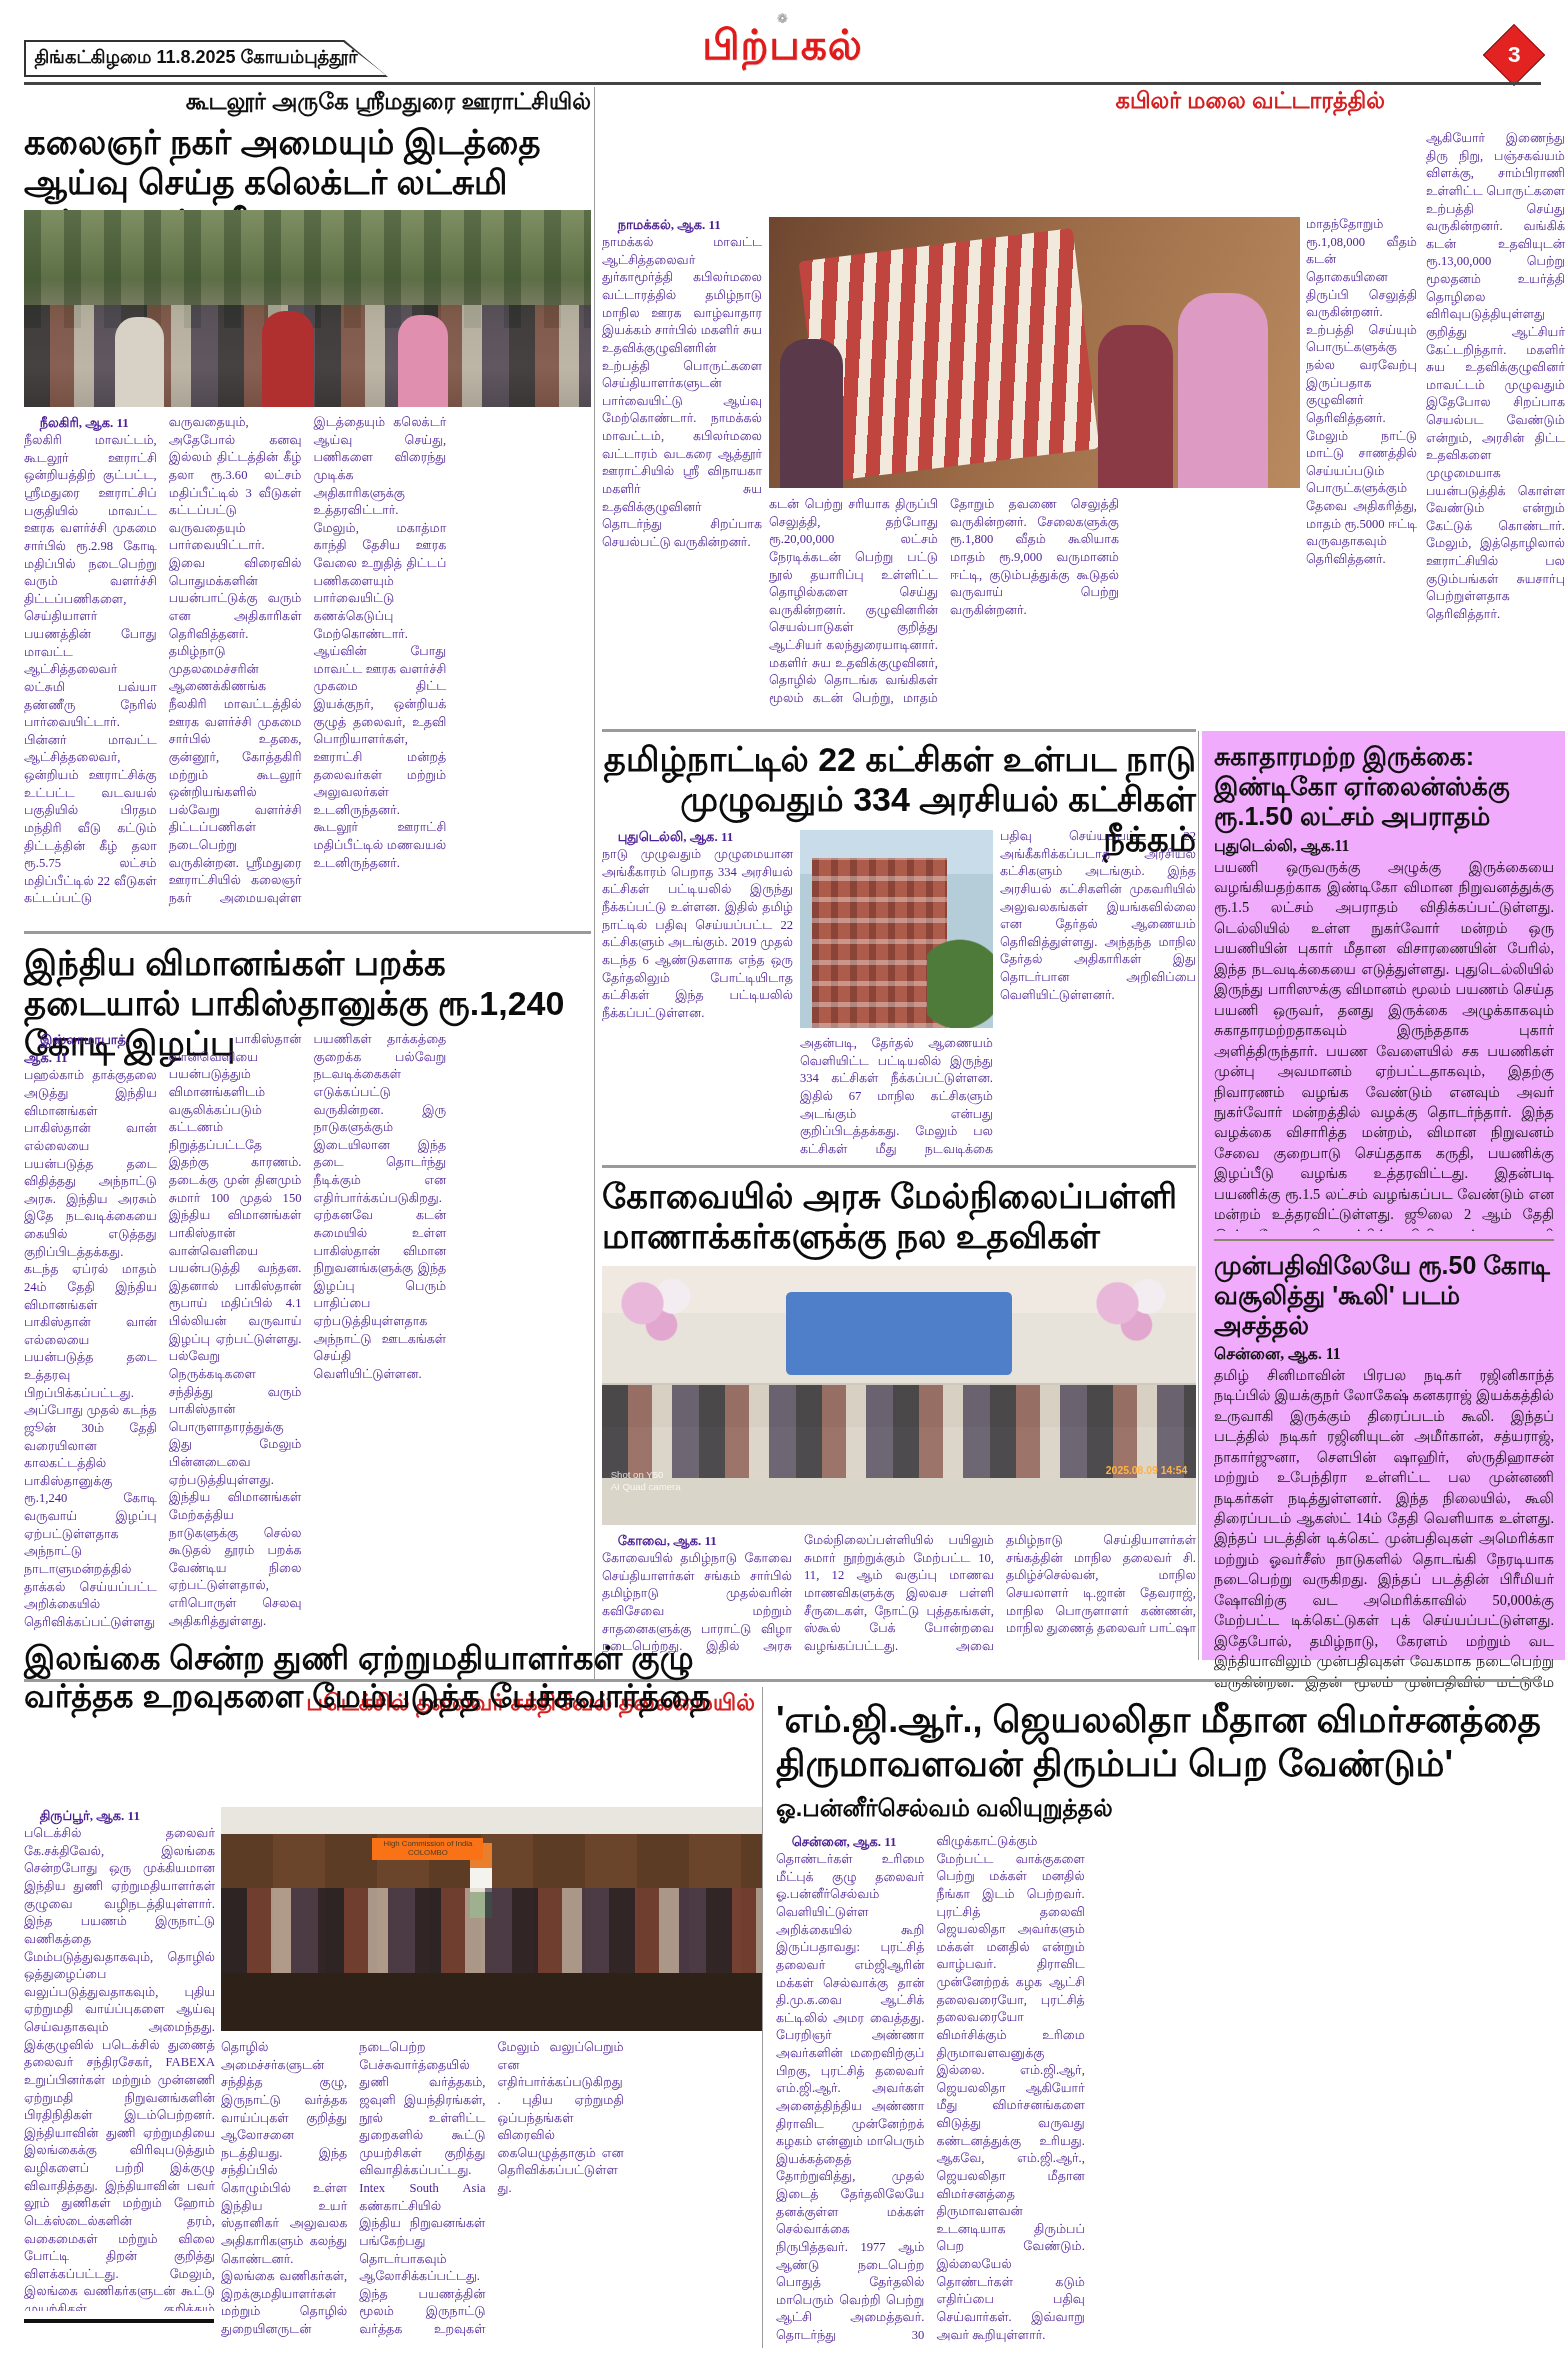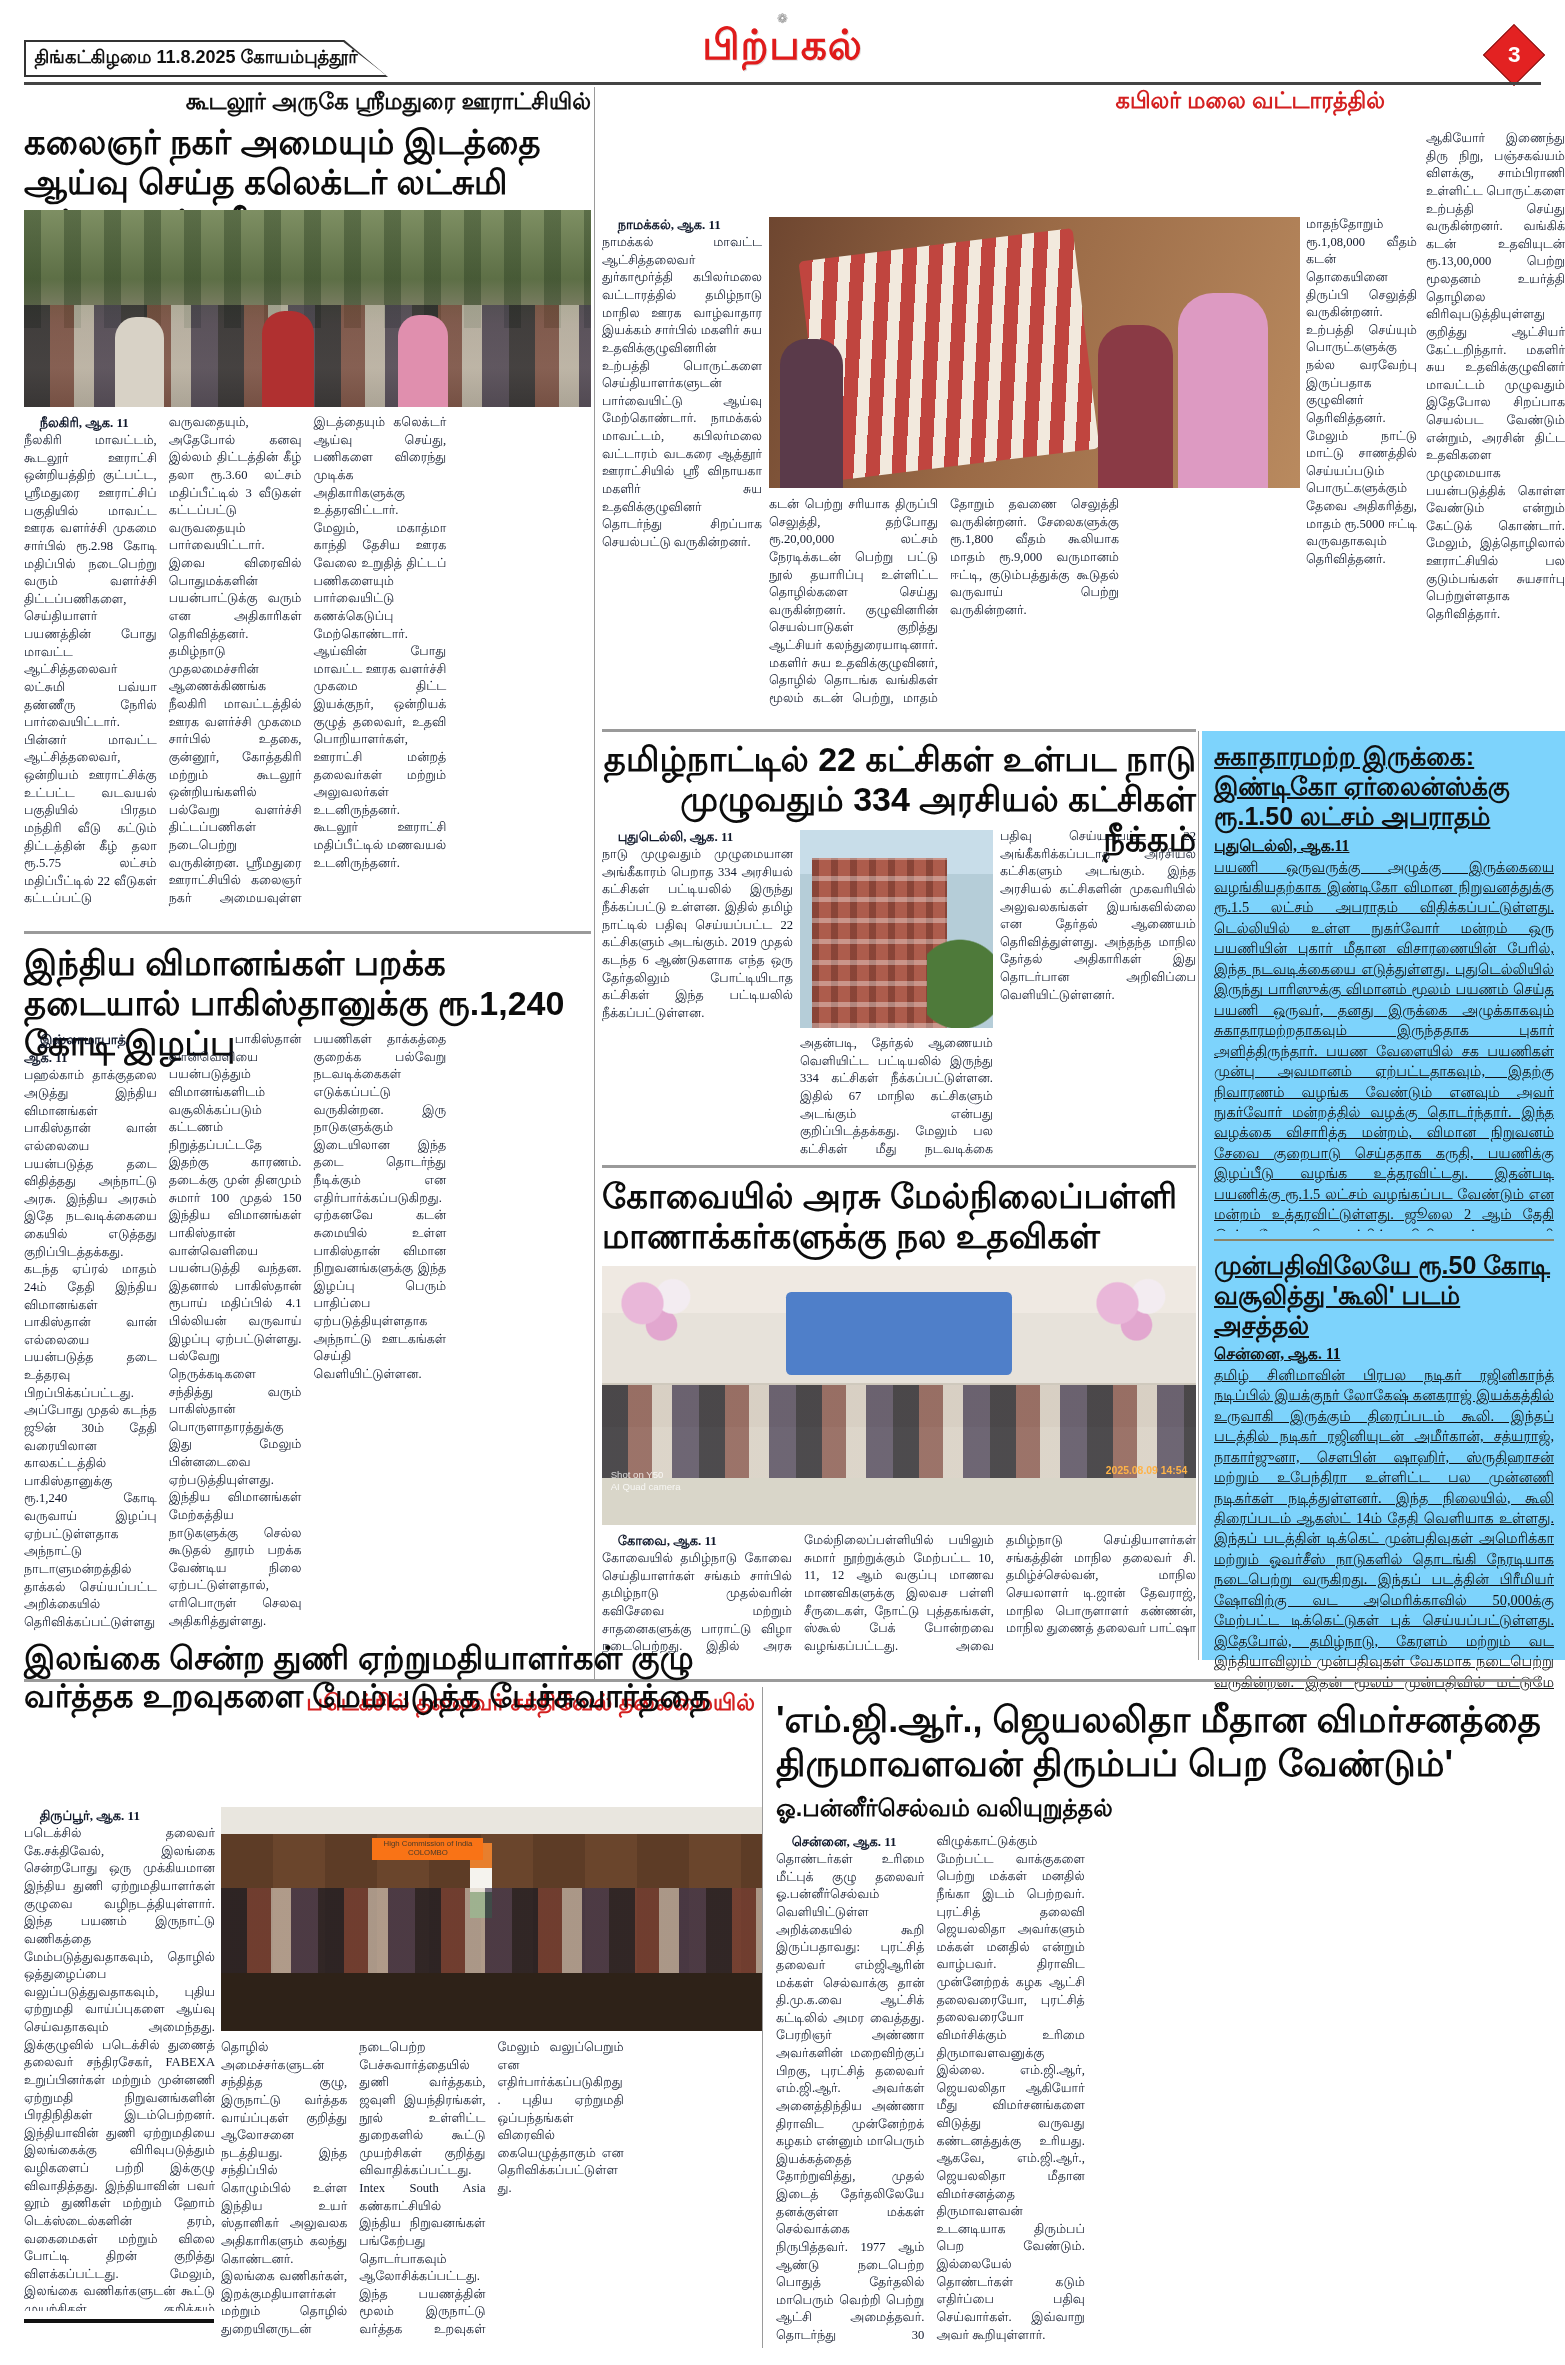--- a/index.html
+++ b/index.html
@@ -20,28 +20,28 @@
   .pagenum span{transform:rotate(-45deg);color:#fff;font-size:22.6px;font-weight:800;}
   .hrule{position:absolute;background:#444;height:2.6px;}
   .grule{position:absolute;background:#9a9a9a;height:2.6px;}
   .vrule{position:absolute;background:#9a9a9a;width:0.9px;}
   
   .kicker{position:absolute;font-size:22.6px;font-weight:700;line-height:1.1;text-align:right;}
   .kicker.red{color:#d42020;}
   .headline{position:absolute;font-weight:800;line-height:1.18;color:#0c0c0c;letter-spacing:0;}
   .subhead{position:absolute;font-weight:700;color:#0c0c0c;}
   .body{position:absolute;font-family:"Liberation Serif",serif;font-size:12.6px;line-height:1.40;
-        text-align:justify;color:#0f172a;overflow:hidden;column-fill:auto;overflow-wrap:break-word;}
+        text-align:justify;color:#4c1d95;overflow:hidden;column-fill:auto;overflow-wrap:break-word;}
   .cols3{column-count:3;column-gap:12px;}
   .cols4{column-count:4;column-gap:12px;}
   .cols5{column-count:5;column-gap:12px;}
   .dl{display:block;font-weight:bold;text-indent:15.7px;font-size:13px;}
   
-  .ybox{position:absolute;left:1202px;top:731px;width:364px;height:929px;background:#7dd3fc;
-        box-sizing:border-box;padding:10.4px 12px;text-decoration:underline;}
+  .ybox{position:absolute;left:1202px;top:731px;width:364px;height:929px;background:#f0abfc;
+        box-sizing:border-box;padding:10.4px 12px;}
   .ybox .yh{font-size:25px;font-weight:800;line-height:1.2;color:#101010;font-family:"Liberation Sans",sans-serif;}
   .ybox .ydl{font-weight:bold;font-size:15.7px;margin-top:5.2px;font-family:"Liberation Serif",serif;}
   .ybox .yb{font-family:"Liberation Serif",serif;font-size:14.4px;line-height:1.42;text-align:justify;overflow:hidden;}
   .ysep{height:1.7px;background:#8b8468;margin:8.7px 0;}
   
   .photo{position:absolute;overflow:hidden;background:#b9b2a6;}
   .ph{position:absolute;}
   .crowd{background:repeating-linear-gradient(90deg,rgba(30,28,35,.75) 0 26px,rgba(122,62,52,.65) 26px 50px,rgba(222,212,200,.6) 50px 70px,rgba(64,54,78,.7) 70px 97px);}
   .wm{position:absolute;color:#ffffffcc;font-size:9.6px;font-family:"Liberation Sans",sans-serif;}
   .ts{position:absolute;color:#ffb347;font-size:10.4px;font-weight:bold;font-family:"Liberation Sans",sans-serif;}

